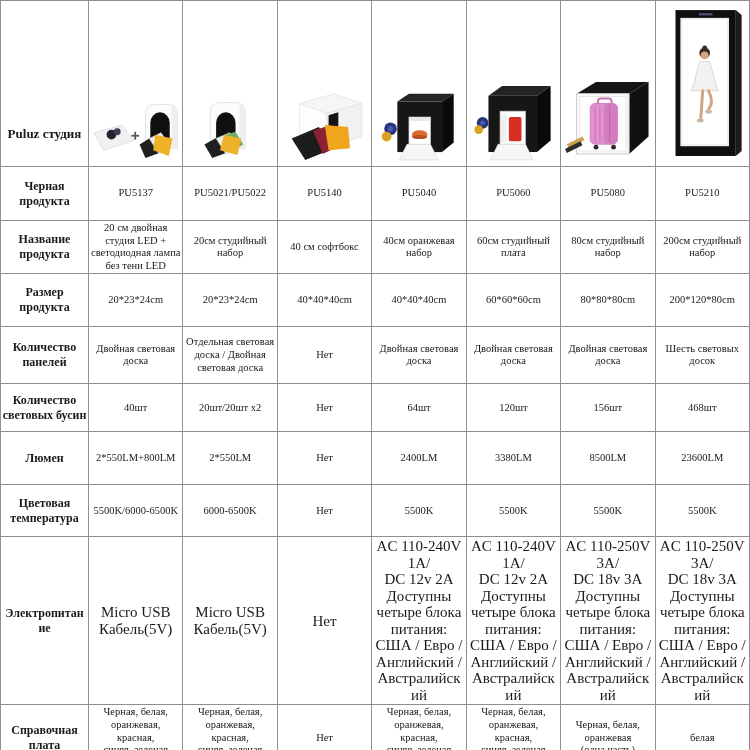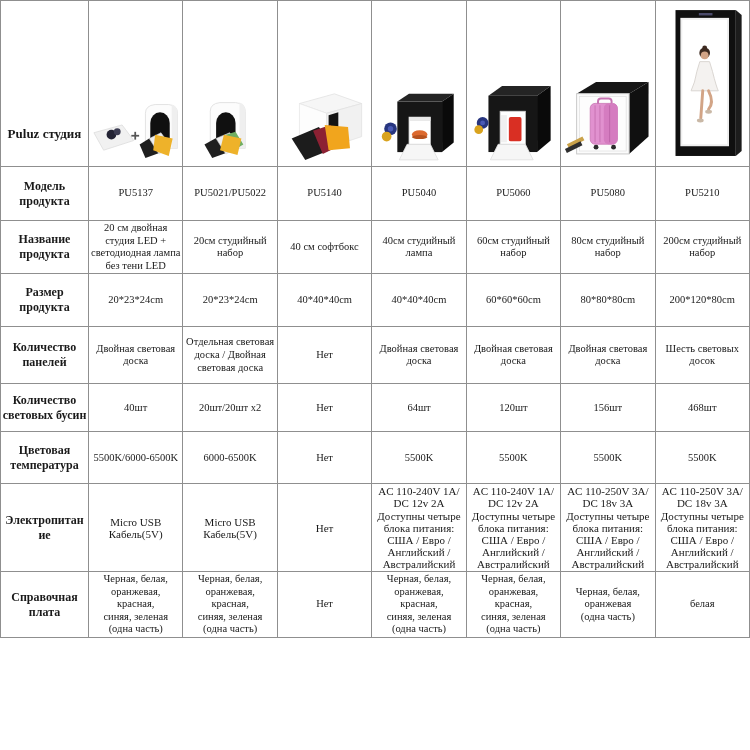--- a/index.html
+++ b/index.html
@@ -18,21 +18,21 @@
   tr.r-model{height:54px;}
   tr.r-name{height:52px;}
   tr.r-size{height:53px;padding-left:36px;}
   tr.r-panels{height:57px;}
   tr.r-beads{height:48px;}
   tr.r-type{height:54px;}
   tr.r-lumen{height:53px;}
   tr.r-temp{height:52px;}
   tr.r-power{height:48px;}
   tr.r-supply{height:63px;}
-  tr.r-supply td{font-size:11px;line-height:1.1;}
+  tr.r-supply td{font-size:15px;line-height:1.1;}
   tr.r-supply td.label{font-size:12px;line-height:1.25;}
   tr.r-board{height:50px;}
 </style>
 </head>
 <body>
 
 <table>
   <colgroup>
     <col style="width:88px">
     <col>
@@ -136,39 +136,39 @@
         <circle cx="48" cy="49.5" r="4" fill="#d2a486"></circle>
         <path d="M43,56 L53,56 L56,66 Q60,82 62,86 L34,86 Q38,78 40,66 Z" fill="#f4f2f0" stroke="#d9d5d1" stroke-width="1"></path>
         <line x1="46" y1="86" x2="44" y2="114" stroke="#d2a486" stroke-width="3" stroke-linecap="round"></line>
         <path d="M52,86 Q58,98 52,105" stroke="#d2a486" stroke-width="3" fill="none" stroke-linecap="round"></path>
         <ellipse cx="43.5" cy="116.5" rx="3.5" ry="2" fill="#c9b8a6"></ellipse>
         <ellipse cx="52" cy="107.5" rx="3.5" ry="2" fill="#c9b8a6"></ellipse>
       </svg></div></td>
   </tr>
 
   <tr class="r-model">
-    <td class="label">Модель
+    <td class="label">Черная
 продукта</td>
     <td>PU5137</td>
     <td>PU5021/PU5022</td>
     <td>PU5140</td>
     <td>PU5040</td>
     <td>PU5060</td>
     <td>PU5080</td>
     <td>PU5210</td>
   </tr>
 
   <tr class="r-name">
     <td class="label">Название
 продукта</td>
     <td>20 см двойная студия LED + светодиодная лампа без тени LED</td>
     <td>20см студийный набор</td>
     <td>40 см софтбокс</td>
-    <td>40см студийный лампа</td>
-    <td>60см студийный набор</td>
+    <td>40см оранжевая набор</td>
+    <td>60см студийный плата</td>
     <td>80см студийный набор</td>
     <td>200см студийный набор</td>
   </tr>
 
   <tr class="r-size">
     <td class="label">Размер
 продукта</td>
     <td>20*23*24cm</td>
     <td>20*23*24cm</td>
     <td>40*40*40cm</td>
@@ -196,20 +196,30 @@
     <td>40шт</td>
     <td>20шт/20шт x2</td>
     <td>Нет</td>
     <td>64шт</td>
     <td>120шт</td>
     <td>156шт</td>
     <td>468шт</td>
   </tr>
 
 
+  <tr class="r-lumen">
+    <td class="label">Люмен</td>
+    <td>2*550LM+800LM</td>
+    <td>2*550LM</td>
+    <td>Нет</td>
+    <td>2400LM</td>
+    <td>3380LM</td>
+    <td>8500LM</td>
+    <td>23600LM</td>
+  </tr>
 
   <tr class="r-temp">
     <td class="label">Цветовая
 температура</td>
     <td>5500K/6000-6500K</td>
     <td>6000-6500K</td>
     <td>Нет</td>
     <td>5500K</td>
     <td>5500K</td>
     <td>5500K</td>

